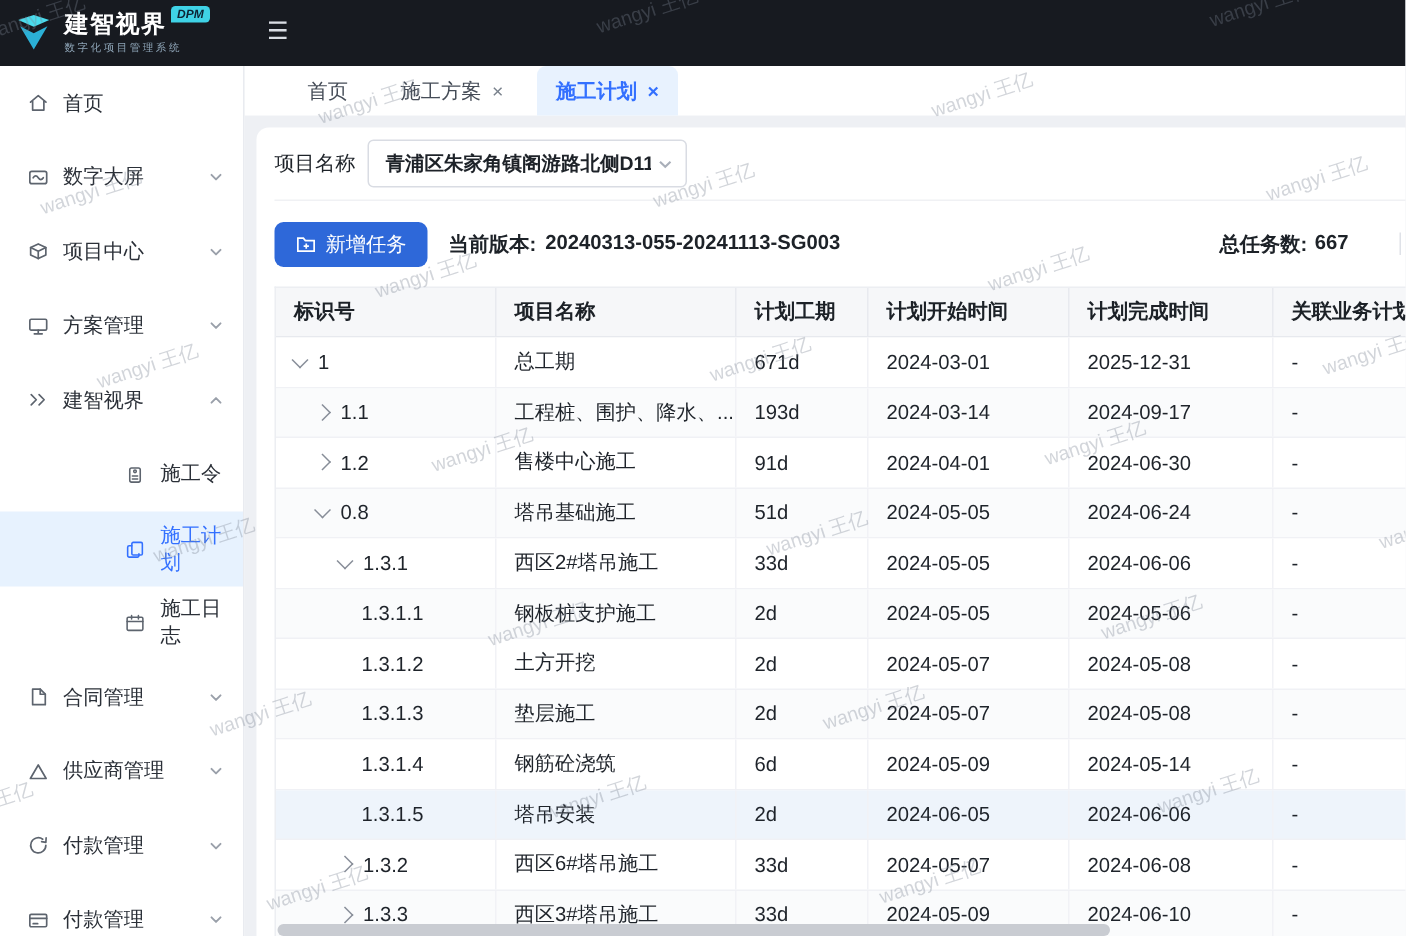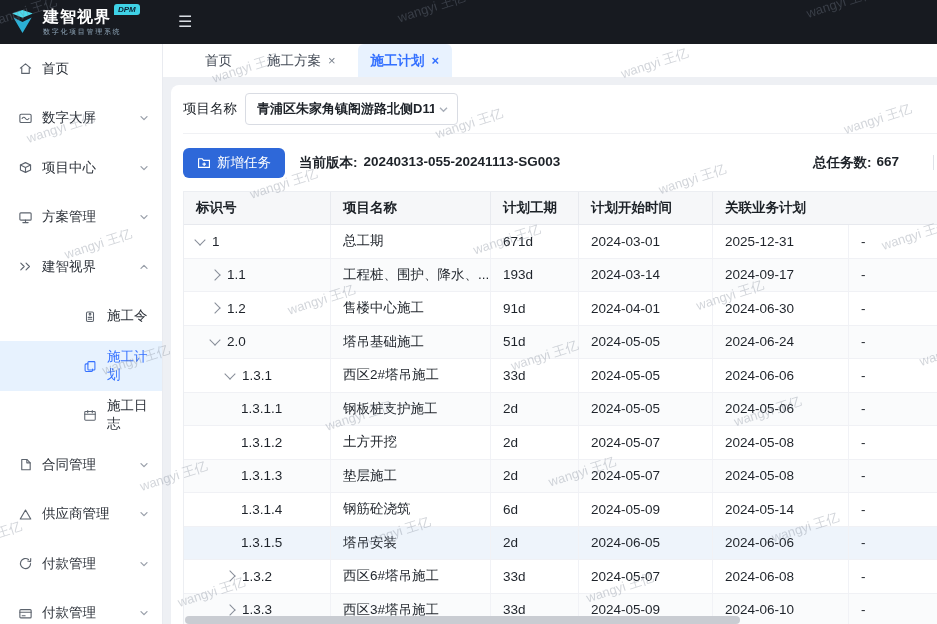--- a/index.html
+++ b/index.html
@@ -306,20 +306,21 @@
         </span>
         <span class="toolbar-divider"></span>
       </div>
 
       <div class="table">
         <div class="t-head" id="thead">
             <div class="t-hcell" style="width: 147px;">标识号</div>
             <div class="t-hcell" style="width: 160px;">项目名称</div>
             <div class="t-hcell" style="width: 88px;">计划工期</div>
             <div class="t-hcell" style="width: 134px;">计划开始时间</div>
+            <div class="t-hcell" style="width: 136px;">计划完成时间</div>
             <div class="t-hcell" style="width: 290px;">关联业务计划</div>
           </div>
         <div id="tbody">
             <div class="t-row">
               <div class="t-cell" style="width:147px;padding-left:12px">
                 <span class="chev chev-d"></span>
                 <span>1</span>
               </div>
               <div class="t-cell" style="width:160px">总工期</div>
               <div class="t-cell" style="width:88px">671d</div>
@@ -345,21 +346,21 @@
               </div>
               <div class="t-cell" style="width:160px">售楼中心施工</div>
               <div class="t-cell" style="width:88px">91d</div>
               <div class="t-cell" style="width:134px">2024-04-01</div>
               <div class="t-cell" style="width:136px">2024-06-30</div>
               <div class="t-cell" style="width:290px">-</div>
             </div>
             <div class="t-row alt">
               <div class="t-cell" style="width:147px;padding-left:27px">
                 <span class="chev chev-d"></span>
-                <span>2.0</span>
+                <span>0.8</span>
               </div>
               <div class="t-cell" style="width:160px">塔吊基础施工</div>
               <div class="t-cell" style="width:88px">51d</div>
               <div class="t-cell" style="width:134px">2024-05-05</div>
               <div class="t-cell" style="width:136px">2024-06-24</div>
               <div class="t-cell" style="width:290px">-</div>
             </div>
             <div class="t-row">
               <div class="t-cell" style="width:147px;padding-left:42px">
                 <span class="chev chev-d"></span>

